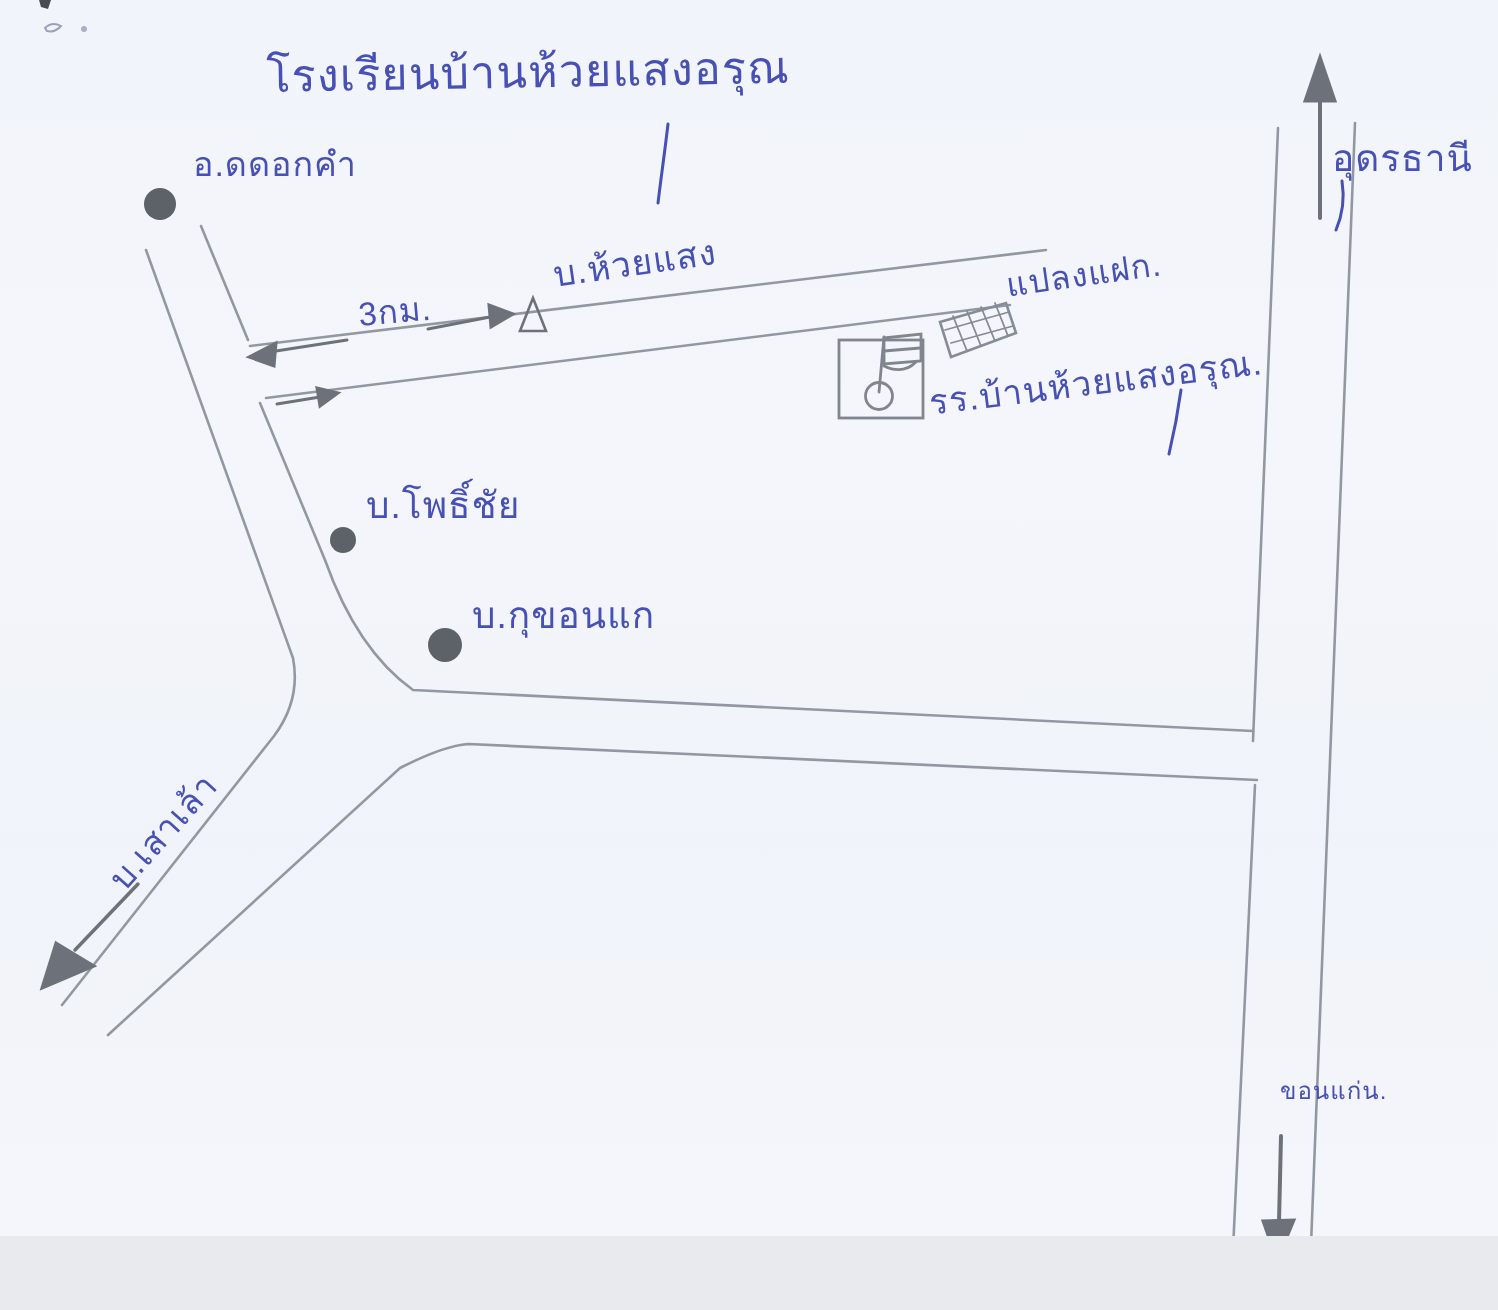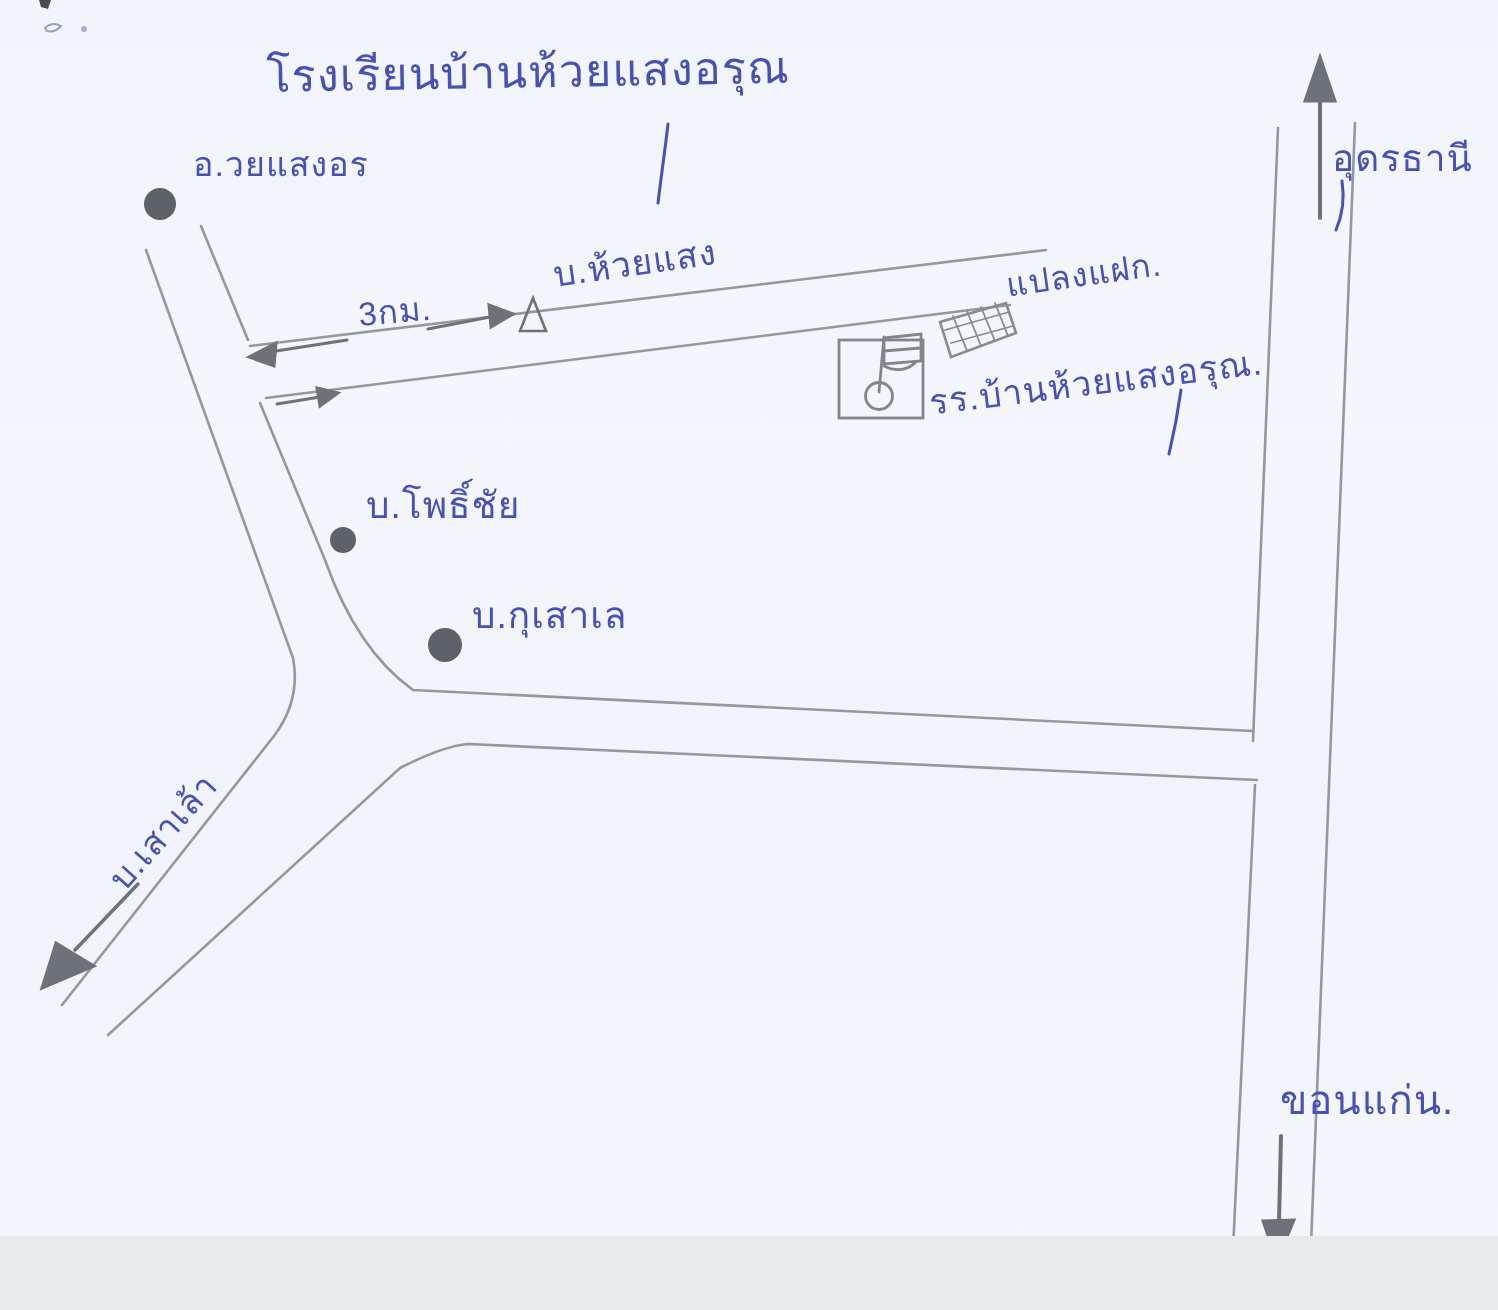--- a/index.html
+++ b/index.html
@@ -26,21 +26,21 @@
   .lbl-title{left:266px;top:52px;font-size:45px;transform:rotate(-1deg);}
   .lbl-nongsaeng{left:193px;top:146px;font-size:34px;}
   .lbl-distance{left:357px;top:297px;font-size:33px;transform:rotate(-5deg);}
   .lbl-huaisaeng{left:551px;top:256px;font-size:35px;transform:rotate(-8deg);}
   .lbl-vetiver{left:1004px;top:268px;font-size:33px;transform:rotate(-8deg);}
   .lbl-school{left:927px;top:384px;font-size:35px;transform:rotate(-7deg);}
   .lbl-phochai{left:366px;top:486px;font-size:37px;text-align:center;}
   .lbl-kutdokkham{left:472px;top:596px;font-size:37px;}
   .lbl-saolao{left:116px;top:866px;font-size:34px;transform:rotate(-48deg);transform-origin:left center;}
   .lbl-udon{left:1332px;top:139px;font-size:37px;}
-  .lbl-khonkaen{left:1280px;top:1078px;font-size:40px;}
+  .lbl-khonkaen{left:1280px;top:1078px;font-size:24px;}
 </style>
 </head>
 <body>
 
 <div class="page">
 
   <svg class="map-svg" width="1498" height="1310" viewBox="0 0 1498 1310">
 
     <g stroke="#9298a2" stroke-width="2.6" fill="none" stroke-linecap="round">
       <path d="M146,250 L293,658 Q301,700 274,736 L62,1005"></path>
@@ -106,24 +106,24 @@
     </g>
 
     <g>
       <path d="M39,0 L51,0 L48,9 L41,7 Z" fill="#474b52"></path>
       <path d="M45,28 Q52,21 61,26 Q55,33 47,31 Z" fill="none" stroke="#9aa0c0" stroke-width="2"></path>
       <circle cx="84" cy="29" r="3" fill="#a9aecb"></circle>
     </g>
   </svg>
 
   <div class="lbl lbl-title">โรงเรียนบ้านห้วยแสงอรุณ</div>
-  <div class="lbl lbl-nongsaeng">อ.วยแสงอร</div>
+  <div class="lbl lbl-nongsaeng">อ.ดดอกคำ</div>
   <div class="lbl lbl-distance">3กม.</div>
   <div class="lbl lbl-huaisaeng">บ.ห้วยแสง</div>
   <div class="lbl lbl-vetiver">แปลงแฝก.</div>
   <div class="lbl lbl-school">รร.บ้านห้วยแสงอรุณ.</div>
   <div class="lbl lbl-phochai">บ.โพธิ์ชัย</div>
-  <div class="lbl lbl-kutdokkham">บ.กุเสาเล</div>
+  <div class="lbl lbl-kutdokkham">บ.กุขอนแก</div>
   <div class="lbl lbl-saolao">บ.เสาเล้า</div>
   <div class="lbl lbl-udon">อุดรธานี</div>
   <div class="lbl lbl-khonkaen">ขอนแก่น.</div>
 
 </div>
 
 </body></html>

